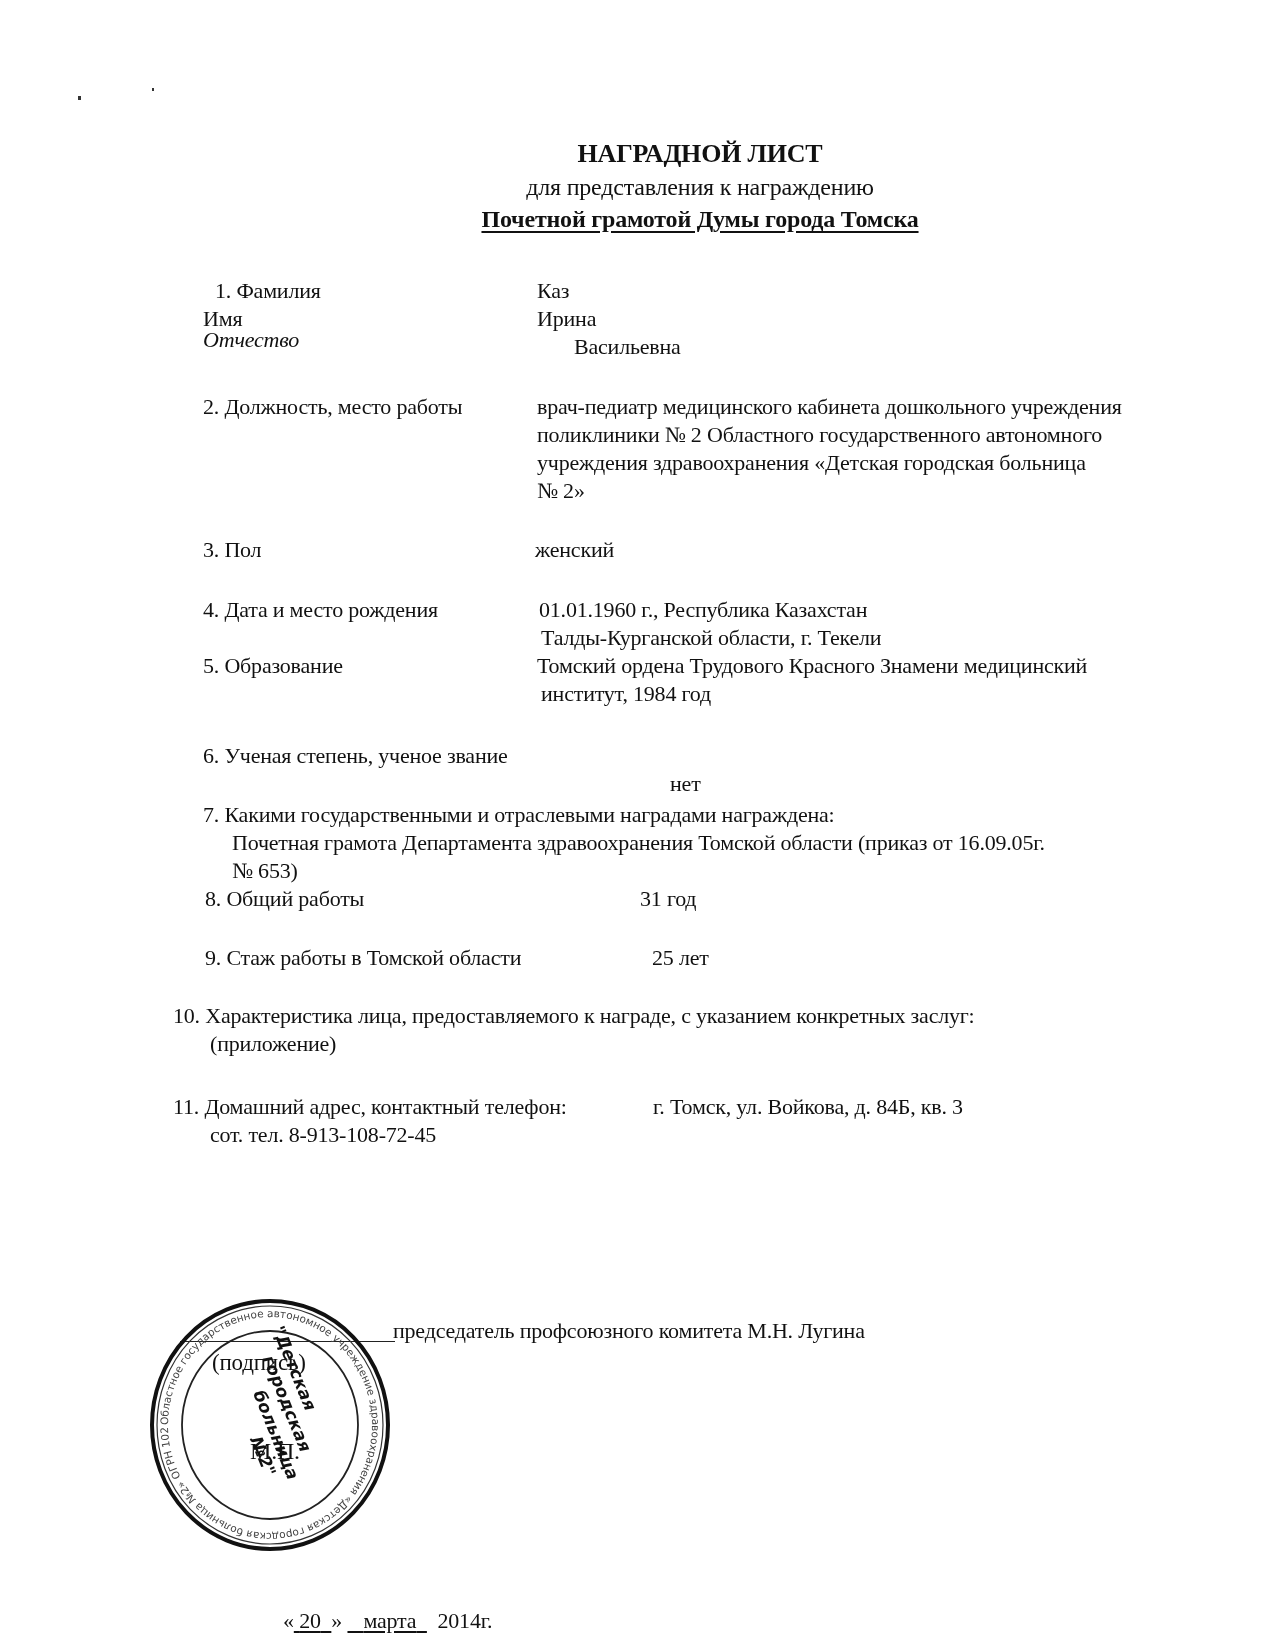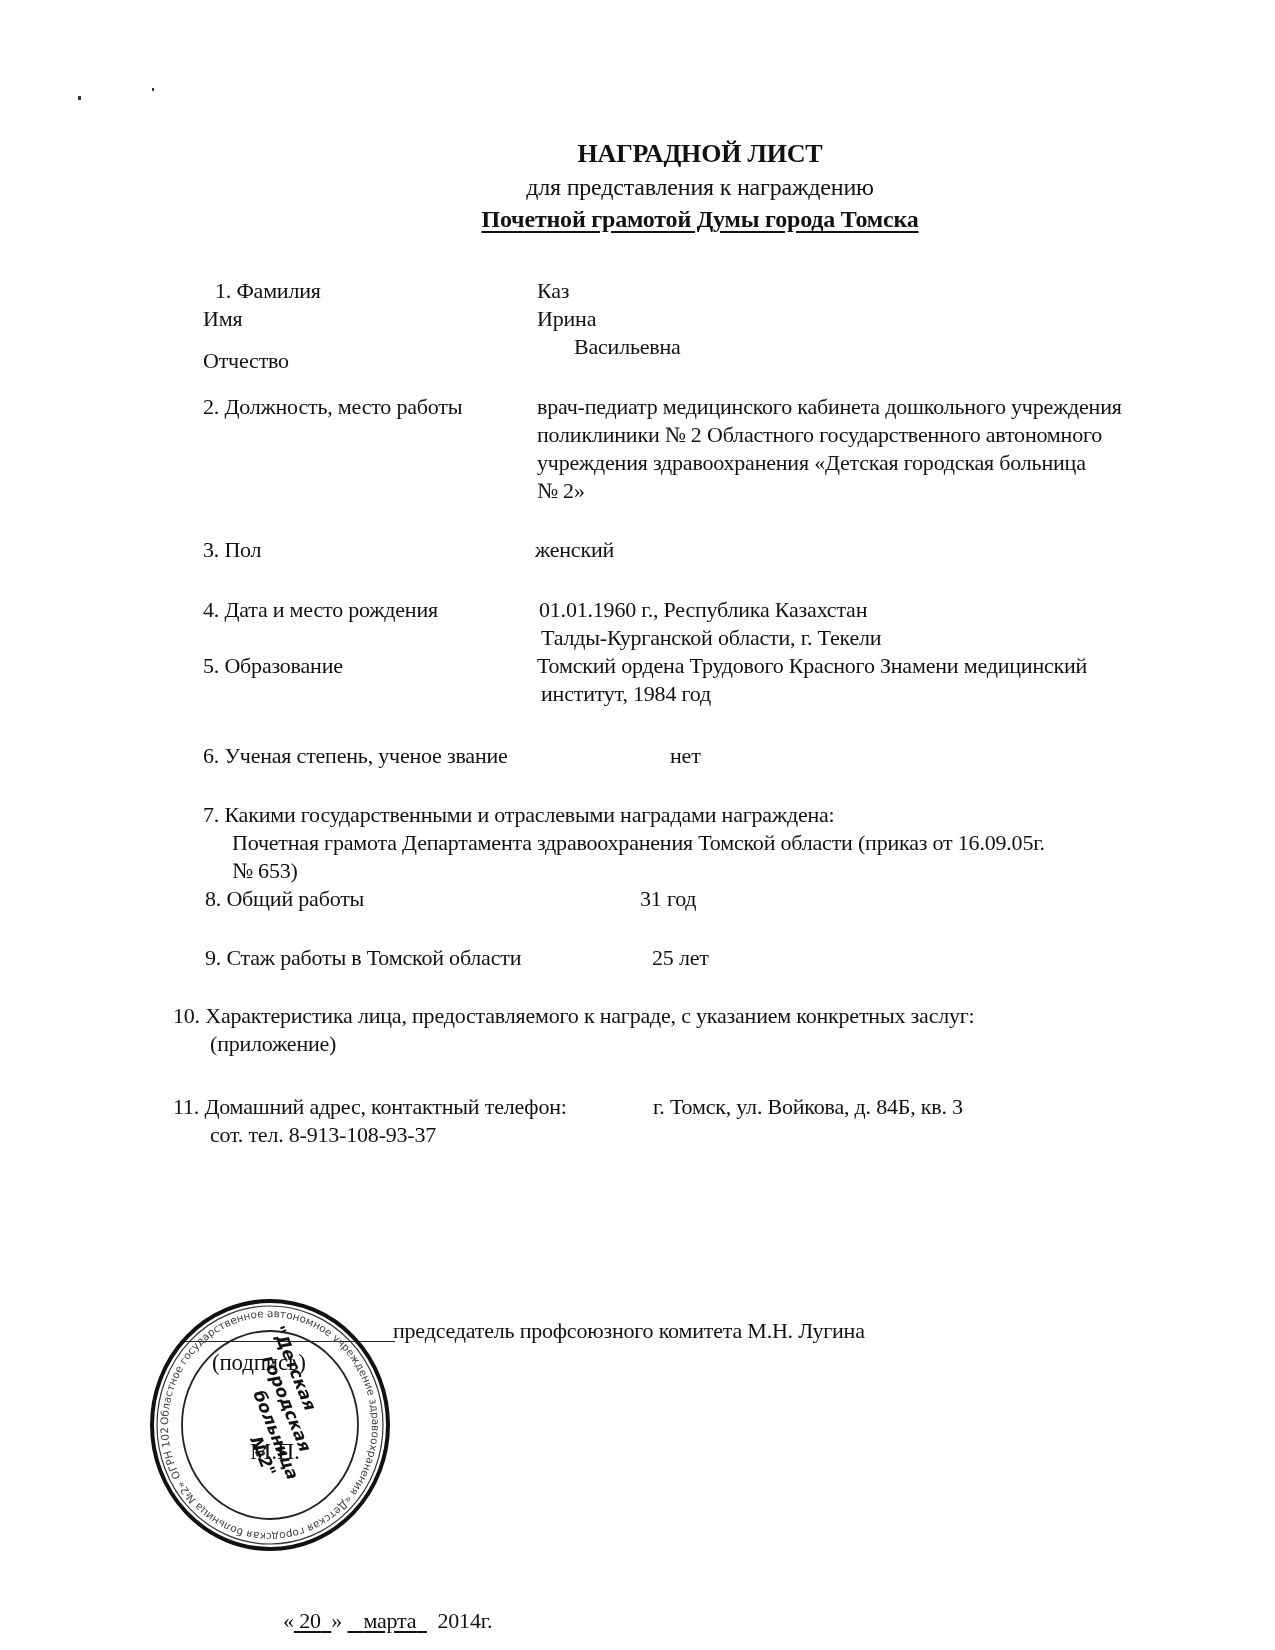--- a/index.html
+++ b/index.html
@@ -22,59 +22,59 @@
 <div class="speck" style="left:152px;top:88px;width:2px;height:3px;"></div>
 
 <div class="abs t title" style="left:0;width:1400px;text-align:center;top:140px;">НАГРАДНОЙ ЛИСТ</div>
 <div class="abs t sub" style="left:0;width:1400px;text-align:center;top:173px;">для представления к награждению</div>
 <div class="abs t ul" style="left:0;width:1400px;text-align:center;top:205px;">Почетной грамотой Думы города Томска</div>
 
 <div class="abs t" style="left:203px;top:277px;margin-left:12px;">1. Фамилия</div>
 <div class="abs t" style="left:537px;top:277px;">Каз</div>
 <div class="abs t" style="left:203px;top:305px;">Имя</div>
 <div class="abs t" style="left:537px;top:305px;">Ирина</div>
-<div class="abs t" style="left:203px;top:347px;">Отчество</div>
+<div class="abs t" style="left:203px;top:326px;font-style:italic;">Отчество</div>
 <div class="abs t" style="left:533px;top:333px;margin-left:41px;">Васильевна</div>
 
 <div class="abs t" style="left:203px;top:393px;">2. Должность, место работы</div>
 <div class="abs t" style="left:537px;top:393px;">врач-педиатр медицинского кабинета дошкольного учреждения</div>
 <div class="abs t" style="left:537px;top:421px;">поликлиники № 2 Областного государственного автономного</div>
 <div class="abs t" style="left:537px;top:449px;">учреждения здравоохранения «Детская городская больница</div>
 <div class="abs t" style="left:537px;top:477px;">№ 2»</div>
 
 <div class="abs t" style="left:203px;top:536px;">3. Пол</div>
 <div class="abs t" style="left:535px;top:536px;">женский</div>
 
 <div class="abs t" style="left:203px;top:596px;">4. Дата и место рождения</div>
 <div class="abs t" style="left:539px;top:596px;">01.01.1960 г., Республика Казахстан</div>
 <div class="abs t" style="left:541px;top:624px;">Талды-Курганской области, г. Текели</div>
 
 <div class="abs t" style="left:203px;top:652px;text-align:center;">5. Образование</div>
 <div class="abs t" style="left:537px;top:652px;">Томский ордена Трудового Красного Знамени медицинский</div>
 <div class="abs t" style="left:541px;top:680px;">институт,  1984 год</div>
 
 <div class="abs t" style="left:203px;top:742px;">6. Ученая степень, ученое звание</div>
-<div class="abs t" style="left:670px;top:742px;">нет</div>
+<div class="abs t" style="left:670px;top:770px;">нет</div>
 
 <div class="abs t" style="left:203px;top:801px;">7. Какими государственными и отраслевыми наградами награждена:</div>
 <div class="abs t" style="left:232px;top:829px;">Почетная грамота Департамента здравоохранения Томской области (приказ от 16.09.05г.</div>
 <div class="abs t" style="left:232px;top:857px;">№ 653)</div>
 
 <div class="abs t" style="left:205px;top:885px;">8.  Общий работы</div>
 <div class="abs t" style="left:640px;top:885px;">31 год</div>
 
 <div class="abs t" style="left:205px;top:944px;">9. Стаж работы в Томской области</div>
 <div class="abs t" style="left:640px;top:944px;margin-left:12px;">25 лет</div>
 
 <div class="abs t" style="left:173px;top:1002px;">10. Характеристика лица, предоставляемого к награде, с указанием конкретных заслуг:</div>
 <div class="abs t" style="left:210px;top:1030px;">(приложение)</div>
 
 <div class="abs t" style="left:173px;top:1093px;text-align:right;">11. Домашний адрес, контактный телефон:</div>
 <div class="abs t" style="left:653px;top:1093px;">г. Томск, ул. Войкова, д. 84Б, кв. 3</div>
-<div class="abs t" style="left:210px;top:1121px;">сот. тел. 8-913-108-93-37</div>
+<div class="abs t" style="left:210px;top:1121px;">сот. тел. 8-913-108-72-45</div>
 
 <div class="sigline" style="left:180px;top:1341px;width:215px;"></div>
 <div class="abs t" style="left:393px;top:1317px;">председатель профсоюзного комитета М.Н. Лугина</div>
 <div class="abs t" style="left:212px;top:1349px;font-size:23px;">(подпись)</div>
 <div class="abs t" style="left:250px;top:1437px;font-size:24px;">М.П.</div>
 
 <svg class="stamp" width="260" height="270" style="left:140px;top:1290px;" viewBox="0 0 260 270">
   <defs>
     <path id="ringPath" d="M130,135 m-102,0 a102,108 0 1,1 204,0 a102,108 0 1,1 -204,0"></path>
   </defs>

